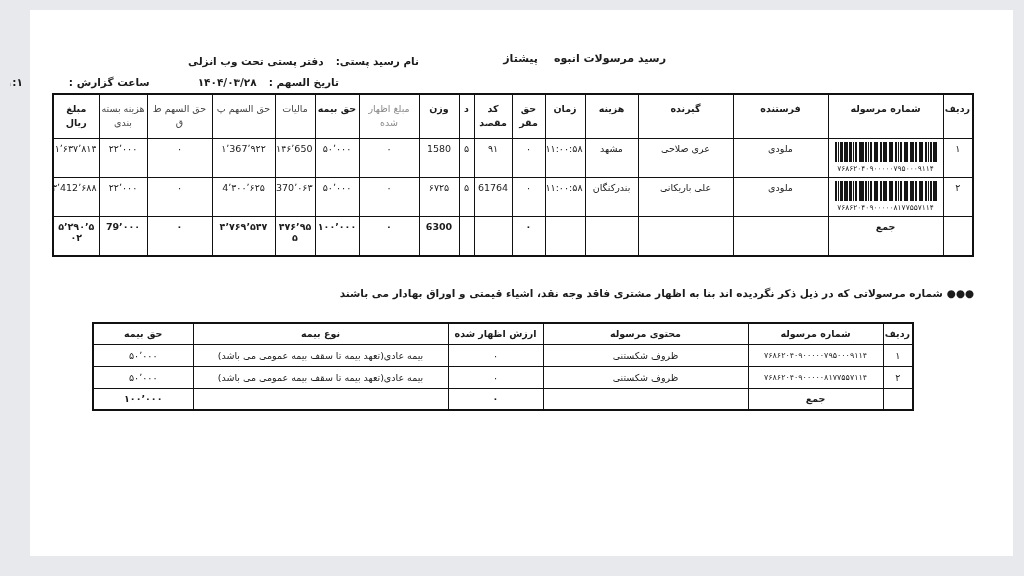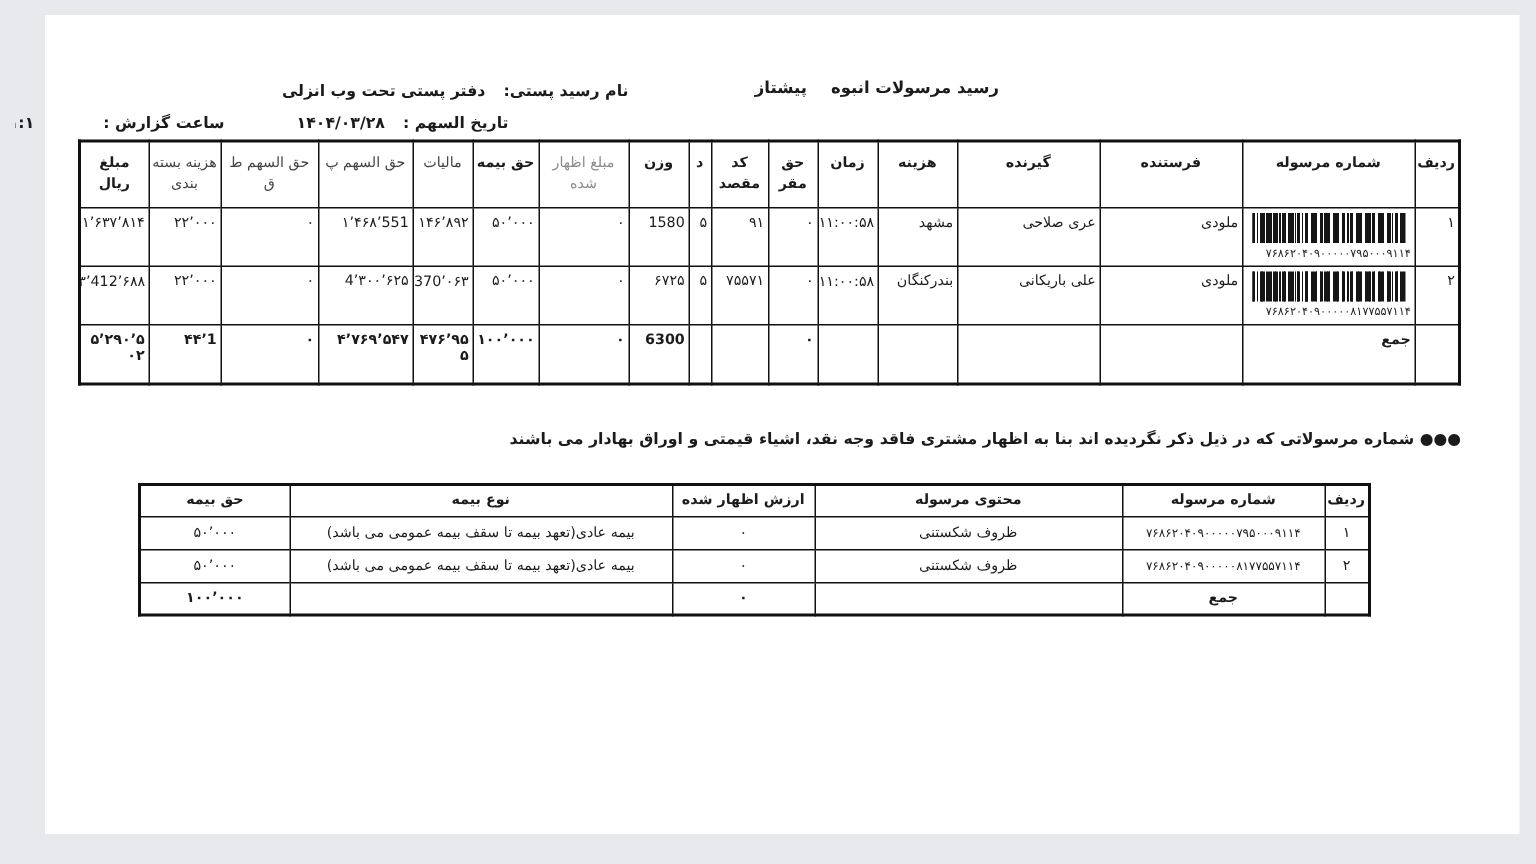--- a/index.html
+++ b/index.html
@@ -20,21 +20,21 @@
   .main-table{top:83px;right:39px;width:920px;border:2px solid #111;}
   .ins-table{top:312px;right:99px;width:820px;border:2px solid #111;}
   th,td{border:1.5px solid #111;padding:2px 2px;text-align:center;vertical-align:top;
     font-size:9.5px;overflow:hidden;}
   .main-table thead tr{height:44px;}
   .main-table th{font-weight:bold;padding-top:7px;line-height:1.5;}
   .main-table th.thin{font-weight:normal;color:#444;}
   .main-table th.muted{font-weight:normal;color:#8a8a8a;}
   .main-table tbody tr.row{height:39px;}
   .main-table tbody tr.tot{height:40px;}
-  .main-table td{padding-top:4px;white-space:nowrap;text-align:right;}
+  .main-table td{padding-top:4px;white-space:nowrap;}
   .main-table tr.tot td{font-weight:bold;white-space:normal;word-break:break-all;}
   .bc-cell{padding-top:2px !important;}
   .barcode{width:102px;height:20px;margin:1px auto 2px;
     background-image:
       repeating-linear-gradient(90deg,#151515 0 2px,transparent 2px 5px),
       repeating-linear-gradient(90deg,#151515 0 1px,transparent 1px 7px),
       repeating-linear-gradient(90deg,#151515 0 1px,transparent 1px 3px);}
   .bc-num{font-size:7.5px;letter-spacing:0;white-space:nowrap;color:#222;}
   
   .note{position:absolute;top:277px;right:39px;font-size:10.5px;font-weight:bold;
@@ -118,38 +118,38 @@
         <td>ملودی</td>
         <td>عری صلاحی</td>
         <td>مشهد</td>
         <td>۱۱:۰۰:۵۸</td>
         <td>۰</td>
         <td>۹۱</td>
         <td>۵</td>
         <td>1580</td>
         <td>۰</td>
         <td>۵۰٬۰۰۰</td>
-        <td>۱۴۶٬۸۹۲</td>
-        <td>۱٬۴۶۸٬551</td>
+        <td>۱۴۶٬650</td>
+        <td>۱٬367٬۹۲۲</td>
         <td>۰</td>
         <td>۲۲٬۰۰۰</td>
         <td>۱٬۶۳۷٬۸۱۴</td>
       </tr>
       <tr class="row">
         <td>۲</td>
         <td class="bc-cell">
           <div class="barcode"></div>
           <div class="bc-num">۷۶۸۶۲۰۴۰۹۰۰۰۰۰۸۱۷۷۵۵۷۱۱۴</div>
         </td>
         <td>ملودی</td>
         <td>علی باریکانی</td>
         <td>بندرکنگان</td>
         <td>۱۱:۰۰:۵۸</td>
         <td>۰</td>
-        <td>۷۵۵۷۱</td>
+        <td>61764</td>
         <td>۵</td>
         <td>۶۷۲۵</td>
         <td>۰</td>
         <td>۵۰٬۰۰۰</td>
         <td>370٬۰۶۳</td>
         <td>4٬۳۰۰٬۶۲۵</td>
         <td>۰</td>
         <td>۲۲٬۰۰۰</td>
         <td>۳٬412٬۶۸۸</td>
       </tr>
@@ -162,21 +162,21 @@
         <td></td>
         <td>۰</td>
         <td></td>
         <td></td>
         <td>6300</td>
         <td>۰</td>
         <td>۱۰۰٬۰۰۰</td>
         <td>۴۷۶٬۹۵۵</td>
         <td>۴٬۷۶۹٬۵۴۷</td>
         <td>۰</td>
-        <td>۴۴٬1</td>
+        <td>79٬۰۰۰</td>
         <td>۵٬۲۹۰٬۵۰۲</td>
       </tr>
     </tbody>
   </table>
 
   <div class="note">●●● شماره مرسولاتی که در ذیل ذکر نگردیده اند بنا به اظهار مشتری فاقد وجه نقد، اشیاء قیمتی و اوراق بهادار می باشند</div>
 
   <table class="ins-table">
     <colgroup>
       <col style="width:30px">

